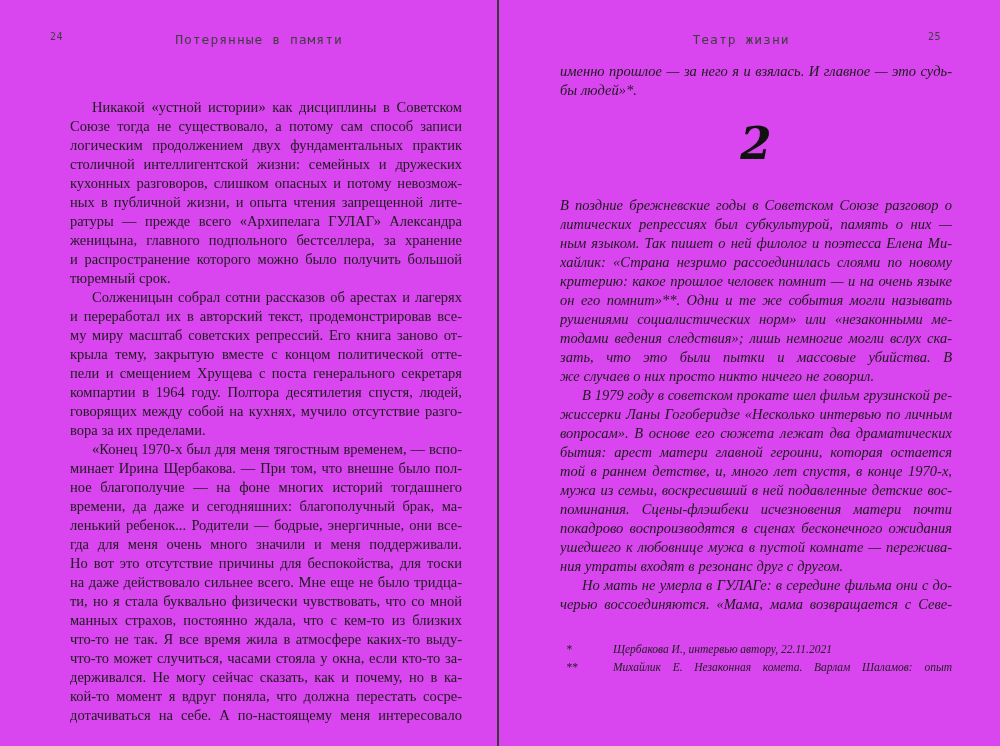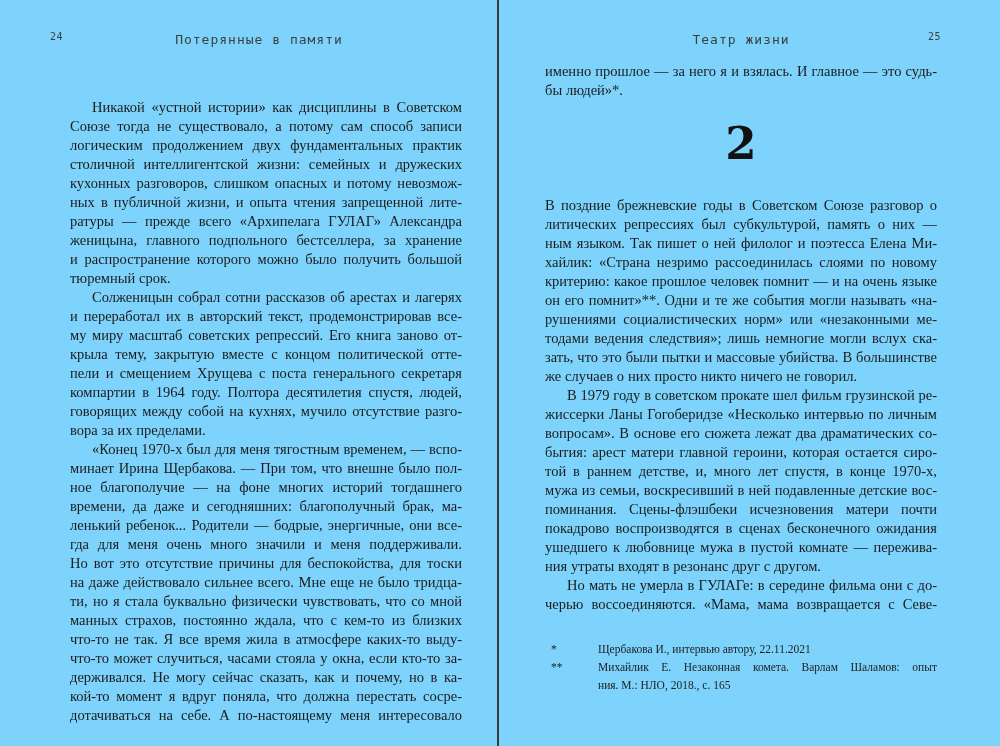--- a/index.html
+++ b/index.html
@@ -1,21 +1,21 @@
 <!DOCTYPE html>
 <html><head>
 <meta charset="utf-8">
 <style>
   html,body{margin:0;padding:0;background:#ffffff;}
   body{
     width:1000px;height:746px;position:relative;overflow:hidden;
     font-family:"Liberation Serif","DejaVu Serif",serif;
     color:#1b1b1b;
   }
-  .spread{position:absolute;inset:0;background:#7dd3fc;}
+  .spread{position:absolute;inset:0;background:#d946ef;}
   .gutter{
     position:absolute;left:497px;top:0;width:2px;height:746px;
     background:#3a3a3a;
   }
   .page{position:absolute;top:0;height:746px;width:498px;}
   .page.left{left:0;}
   .page.right{left:500px;}
   .running-header{
     position:absolute;top:32px;
     font-family:"DejaVu Sans Mono","DejaVu Sans",monospace;
@@ -29,21 +29,21 @@
     font-family:"DejaVu Sans Mono","DejaVu Sans",monospace;
     font-size:10px;letter-spacing:0.5px;color:#3f3f3f;
   }
   .page.left .pagenum{left:50px;}
   .page.right .pagenum{left:428px;text-align:center;}
   .textblock{
     position:absolute;top:62px;width:392px;
     font-size:14.5px;line-height:19px;
   }
   .page.left .textblock{left:70px;margin-top:36px;}
-  .page.right .textblock{left:45px;}
+  .page.right .textblock{left:60px;font-style:italic;}
   .para{margin:0;}
   .line{
     height:19px;overflow:hidden;
     text-align:justify;text-align-last:justify;
     word-spacing:0.2px;
   }
   .line.endline{text-align-last:left;}
   .line.indent{text-indent:22px;}
   .chapter-num{
     text-align:center;font-weight:bold;font-size:45px;line-height:56px;
@@ -151,20 +151,19 @@
           <div class="footnote">
             <div class="fn-marker">*</div>
             <div class="fn-text">
               <div class="fline endline">Щербакова И., интервью автору, 22.11.2021</div>
             </div>
           </div>
           <div class="footnote">
             <div class="fn-marker">**</div>
             <div class="fn-text">
               <div class="fline">Михайлик Е. Незаконная комета. Варлам Шаламов: опыт медленного чте-</div>
-              <div class="fline endline">ния. М.: НЛО, 2018., с. 165</div>
             </div>
           </div>
         </div>
       </div>
   </div>
 
 </div>
 
 </body></html>

